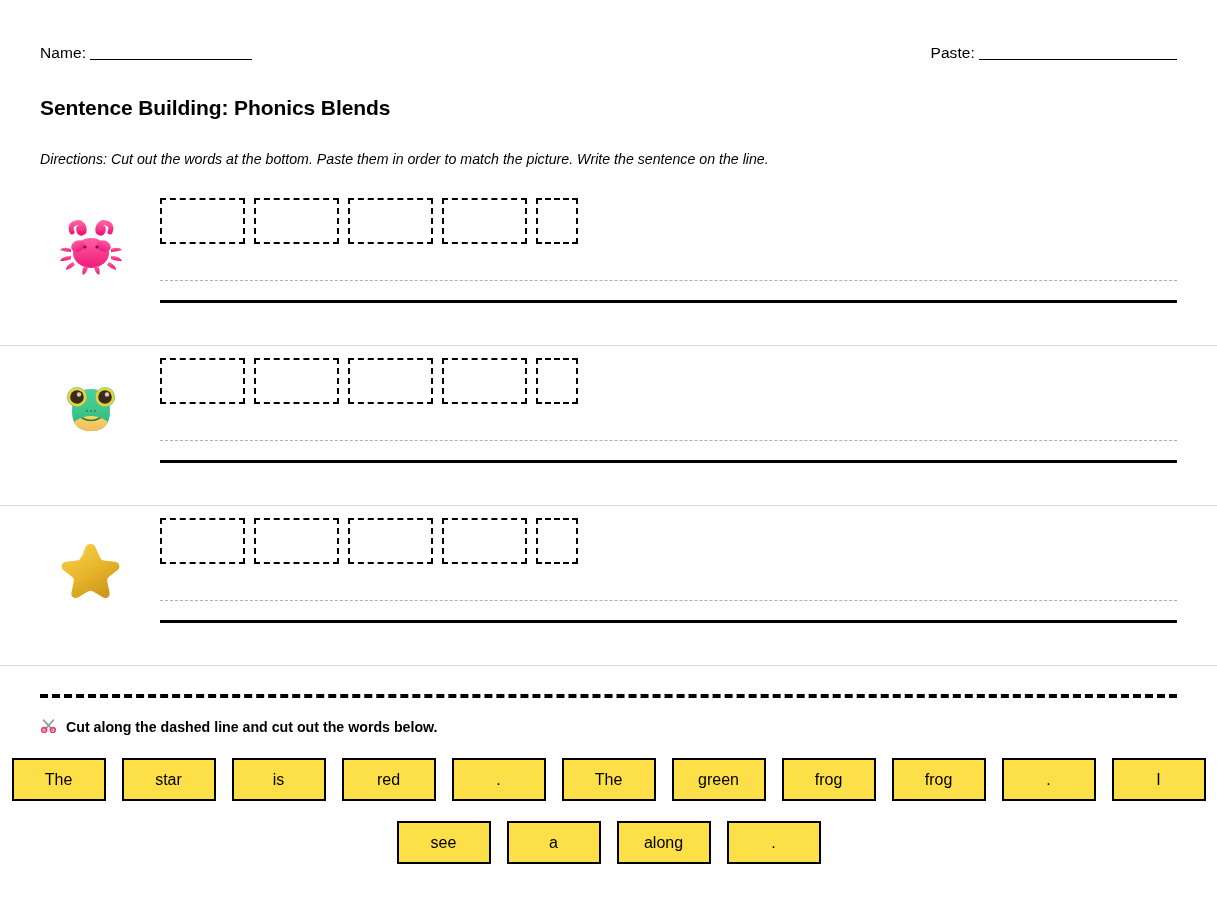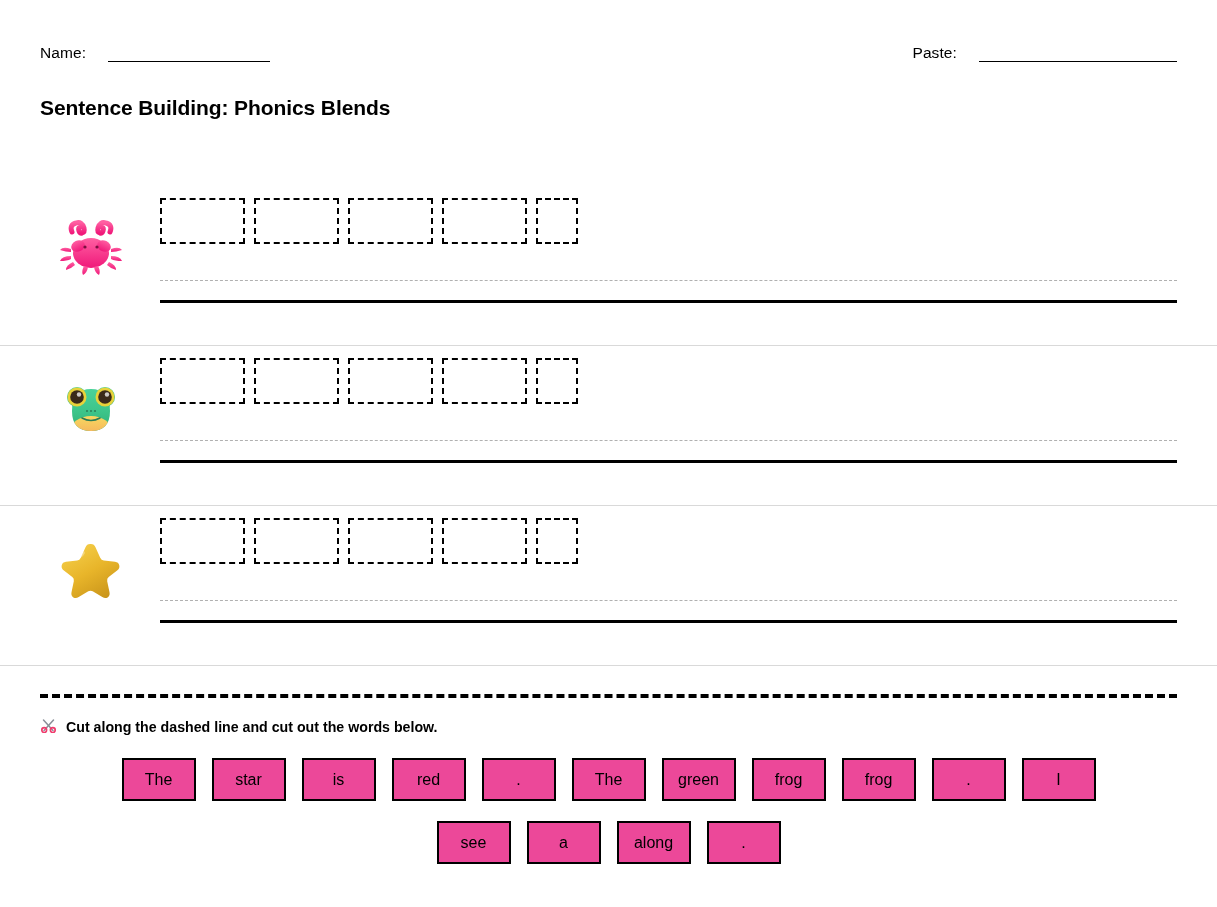--- a/index.html
+++ b/index.html
@@ -29,22 +29,22 @@
     top: 38px;
     left: 40px;
     right: 40px;
     height: 24px;
     display: flex;
     justify-content: space-between;
     align-items: flex-end;
   }
   .meta-field {
     display: flex;
-    align-items: flex-end;
-    gap: 22px;
+    align-items: center;
+    gap: 4px;
   }
   .meta-label {
     font-size: 15.5px;
     line-height: 18px;
     letter-spacing: 0.1px;
   }
   .meta-line {
     display: block;
     border-bottom: 1.6px solid #000;
     height: 13px;
@@ -172,49 +172,50 @@
     right: 0;
     top: 758px;
   }
   .card-row {
     display: flex;
     justify-content: center;
     gap: 16px;
     margin-bottom: 20px;
   }
   .word-card {
-    width: 74px;
+    width: 94px;
     height: 43px;
     border: 2.2px solid #000;
     box-sizing: border-box;
     display: flex;
     align-items: center;
     justify-content: center;
     font-size: 16px;
-    background: #ec4899;
+    background: #fde047;
   }
 </style>
 </head>
 <body>
 
 <div class="page">
 
   <div class="meta-row">
     <div class="meta-field">
       <span class="meta-label">Name:</span>
       <span class="meta-line name"></span>
     </div>
     <div class="meta-field">
       <span class="meta-label">Paste:</span>
       <span class="meta-line date"></span>
     </div>
   </div>
 
   <div class="title">Sentence Building: Phonics Blends</div>
 
+  <div class="directions">Directions: Cut out the words at the bottom. Paste them in order to match the picture. Write the sentence on the line.</div>
 
   <div class="rows">
 
     <div class="ex-row">
       <div class="pic-cell">
         <svg width="66" height="66" viewBox="0 0 66 66" aria-hidden="true">
           <defs>
             <linearGradient id="crabg" x1="0" y1="0" x2="0" y2="1">
               <stop offset="0" stop-color="#ff5fa2"></stop>
               <stop offset="1" stop-color="#f0197a"></stop>

